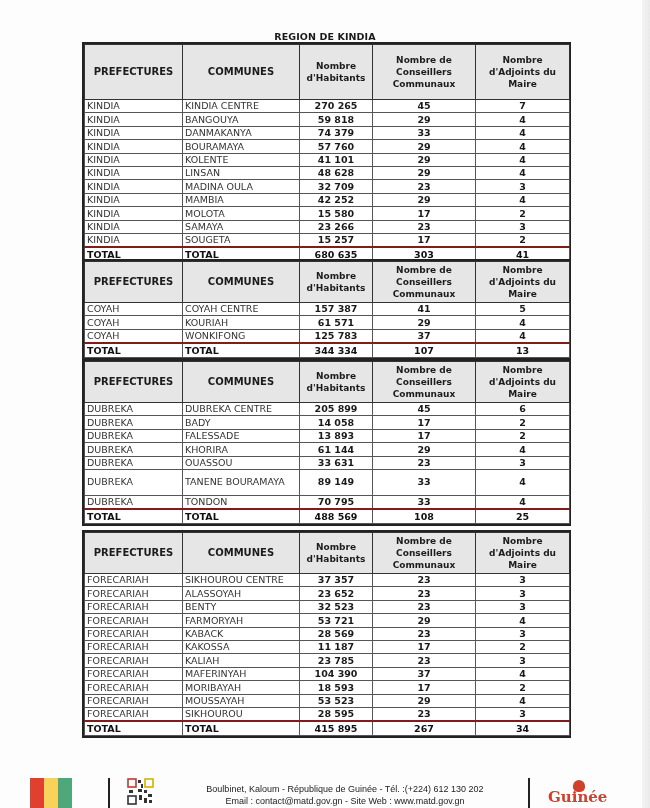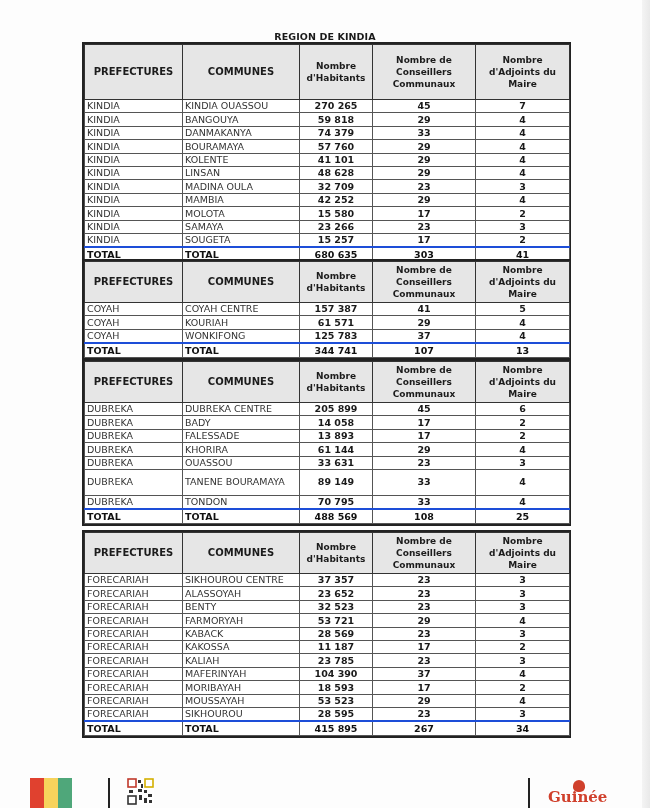--- a/index.html
+++ b/index.html
@@ -23,21 +23,21 @@
   th {
     background:#e6e6e6; font-weight:bold; font-size:10px; line-height:12px;
     border:1px solid #333; text-align:center; padding:1px 2px; color:#1c1c1c;
   }
   th.small { font-size:9px; }
   td {
     border:1px solid #555; font-size:9.5px; line-height:11.5px; height:12.4px;
     padding:0 2px; white-space:nowrap; overflow:hidden; color:#333;
   }
   td.num { text-align:center; font-weight:bold; color:#1a1a1a; }
-  tr.total td { font-weight:bold; color:#111; border-top:2px solid #1d4ed8; }
+  tr.total td { font-weight:bold; color:#111; border-top:2px solid #7f1d1d; }
   td.tall { height:25px; white-space:normal; line-height:12px; }
   .footer { position:absolute; left:0; top:770px; width:650px; height:38px; }
   .flag { position:absolute; left:30px; top:8px; display:flex; }
   .flag span { width:14px; height:30px; display:block; }
   .sep { position:absolute; top:8px; width:2px; height:30px; background:#222; }
   .qr { position:absolute; left:127px; top:8px; width:27px; height:27px; }
   .addr { position:absolute; left:165px; top:13px; width:360px; text-align:center; font-size:9px; line-height:12px; color:#222; font-family:"Liberation Sans", sans-serif; }
   .guinee { position:absolute; left:548px; top:18px; font-family:"DejaVu Serif", serif; font-weight:bold; color:#d0402c; font-size:15px; }
   .guinee-head { position:absolute; left:573px; top:10px; width:12px; height:12px; border-radius:50% 50% 40% 40%; background:#d0402c; }
 </style>
@@ -63,21 +63,21 @@
             <th class="" style="height:52px">PREFECTURES</th>
             <th class="" style="height:52px">COMMUNES</th>
             <th class="small">Nombre d'Habitants</th>
             <th class="small">Nombre de Conseillers Communaux</th>
             <th class="small">Nombre d'Adjoints du Maire</th>
           </tr>
         </thead>
         <tbody>
           <tr>
             <td class="">KINDIA</td>
-            <td class="">KINDIA OUASSOU</td>
+            <td class="">KINDIA CENTRE</td>
             <td class="num">270 265</td>
             <td class="num">45</td>
             <td class="num">7</td>
           </tr>
           <tr>
             <td class="">KINDIA</td>
             <td class="">BANGOUYA</td>
             <td class="num">59 818</td>
             <td class="num">29</td>
             <td class="num">4</td>
@@ -191,21 +191,21 @@
           <tr>
             <td class="">COYAH</td>
             <td class="">WONKIFONG</td>
             <td class="num">125 783</td>
             <td class="num">37</td>
             <td class="num">4</td>
           </tr>
           <tr class="total">
             <td class="">TOTAL</td>
             <td class="">TOTAL</td>
-            <td class="num">344 741</td>
+            <td class="num">344 334</td>
             <td class="num">107</td>
             <td class="num">13</td>
           </tr>
         </tbody>
       </table>
     </div>
     <div class="block" style="top: 359px;">
       <table>
         <colgroup>
           <col class="c1">
@@ -406,16 +406,20 @@
     <rect x="11" y="2" width="3" height="3" fill="#333"></rect>
       <rect x="14" y="6" width="2" height="4" fill="#333"></rect>
     <rect x="11" y="11" width="4" height="3" fill="#333"></rect>
       <rect x="17" y="12" width="3" height="3" fill="#333"></rect>
     <rect x="21" y="16" width="4" height="3" fill="#333"></rect>
       <rect x="12" y="17" width="3" height="5" fill="#333"></rect>
     <rect x="17" y="20" width="3" height="5" fill="#333"></rect>
       <rect x="22" y="22" width="3" height="3" fill="#333"></rect>
     <rect x="2" y="12" width="4" height="3" fill="#333"></rect>
   </svg>
+  <div class="addr">
+    <div>Boulbinet, Kaloum - République de Guinée - Tél. :(+224) 612 130 202</div>
+    <div>Email : contact@matd.gov.gn - Site Web : www.matd.gov.gn</div>
+  </div>
   <div class="sep" style="left:528px"></div>
   <div class="guinee-head"></div>
   <div class="guinee">Guinée</div>
 </div>
 
 </body></html>

